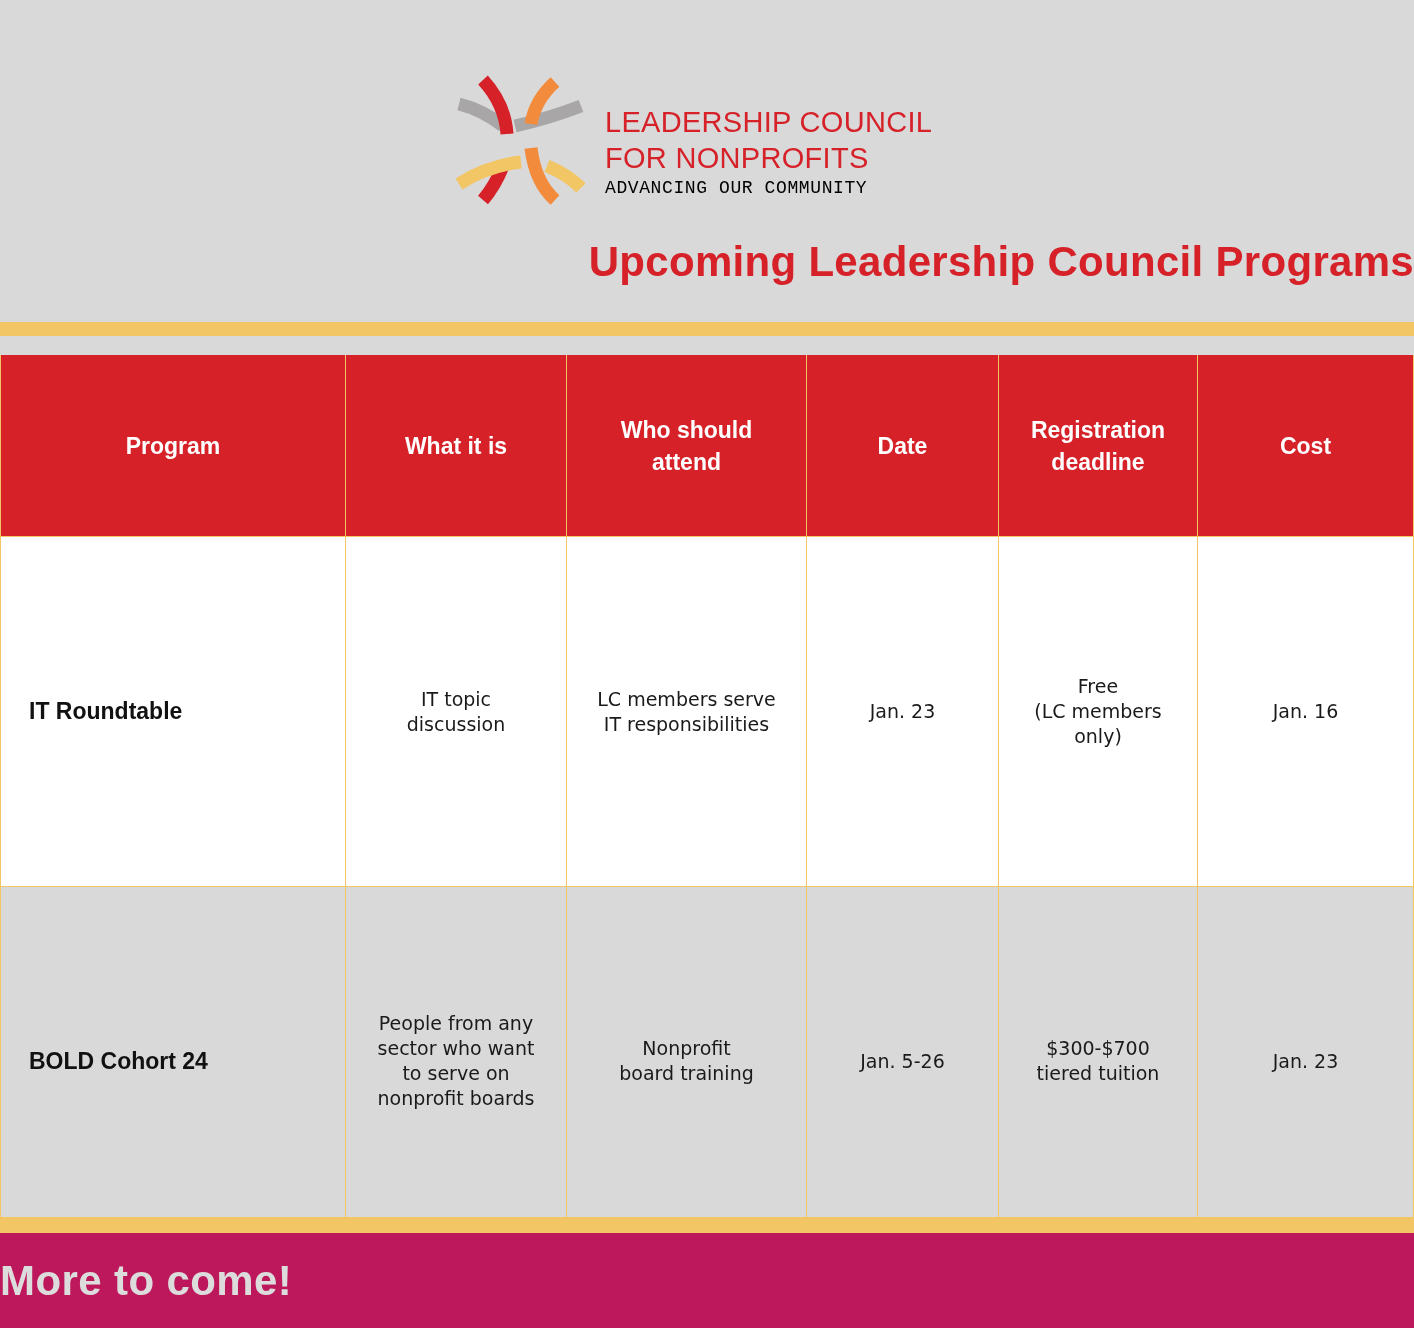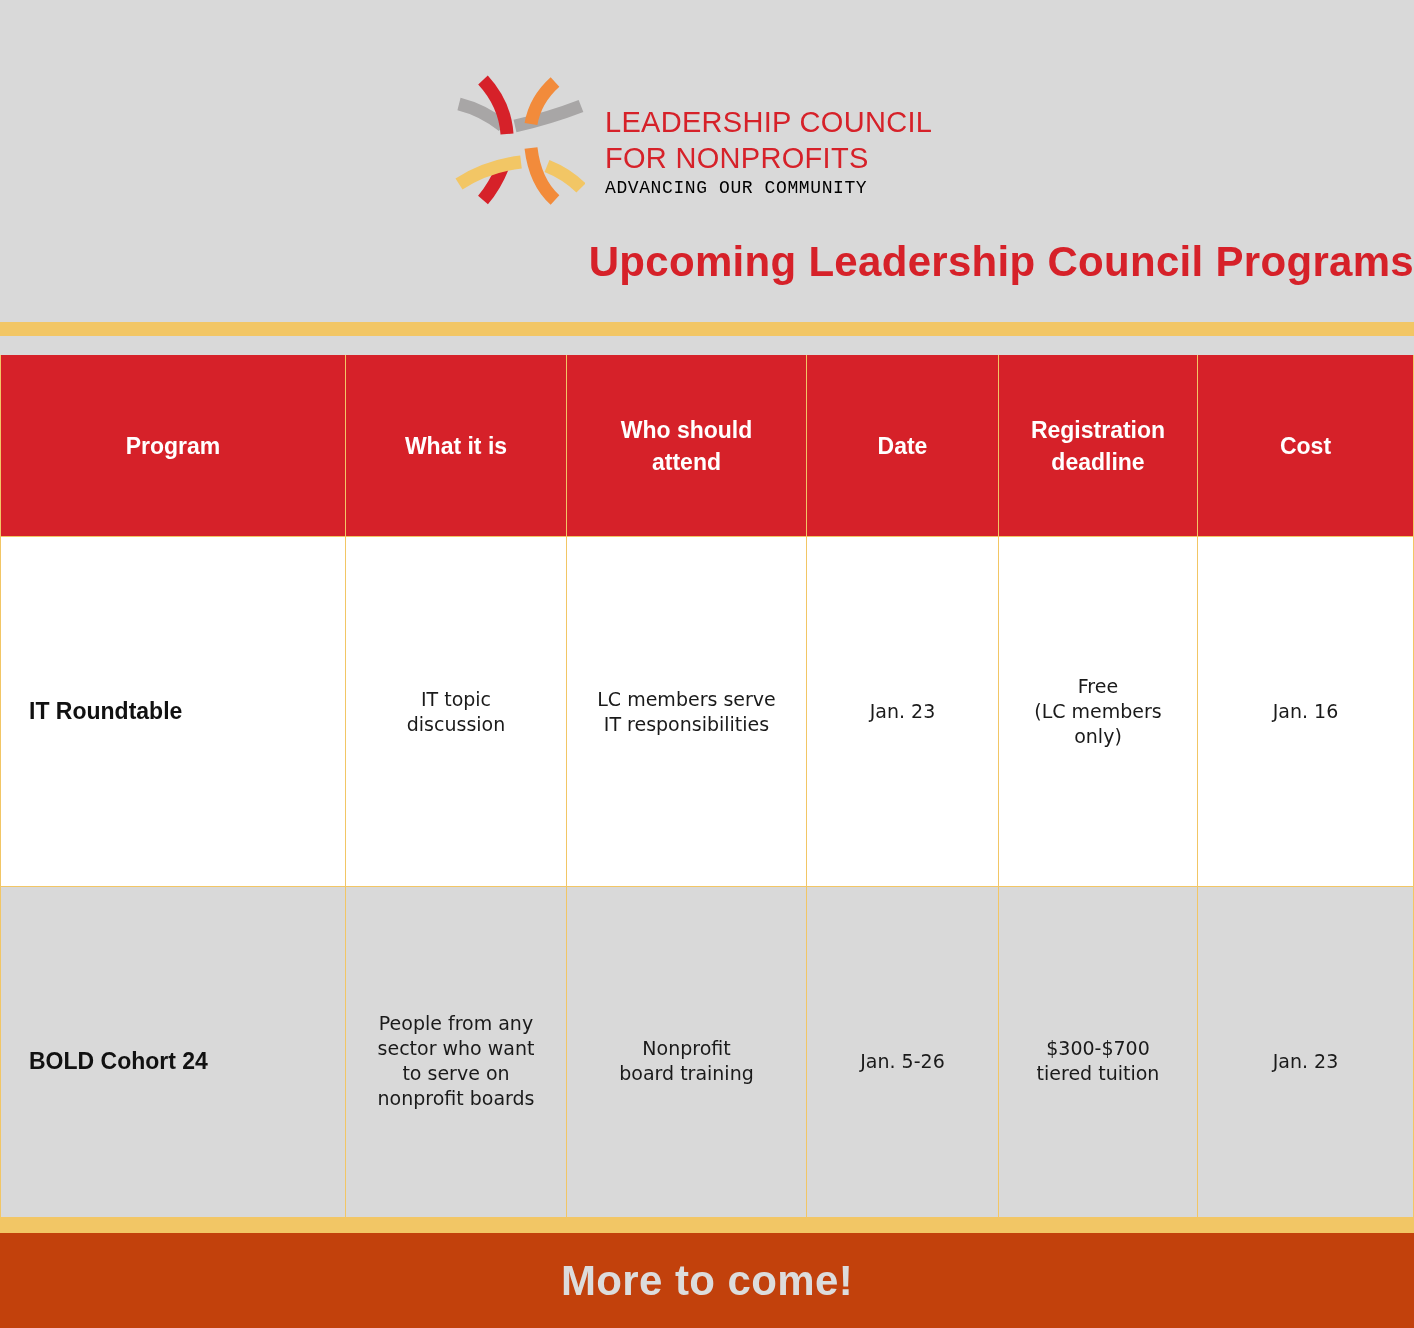--- a/index.html
+++ b/index.html
@@ -23,21 +23,21 @@
     grid-template-columns: 346px 221px 240px 192px 199px 216px;
     grid-template-rows: 182px 350px 349px; }
   .cell { border-right: 1.5px solid #f2c665; border-bottom: 1.5px solid #f2c665; display: flex; align-items: center; justify-content: center; text-align: center; }
   .cell:first-child, .row-first { border-left: 1.5px solid #f2c665; }
   .hcell { background: #d62129; color: #ffffff; font-family: "Liberation Sans", sans-serif; font-weight: bold; font-size: 23px; line-height: 32px; padding: 0 10px; white-space: pre-line; }
   .r1 { background: #ffffff; }
   .r2 { background: #d9d9d9; }
   .dcell { color: #1a1a1a; font-family: "DejaVu Sans", sans-serif; font-size: 19px; line-height: 25px; padding: 0 14px; white-space: pre-line; }
   .pcell { justify-content: flex-start; text-align: center; padding-left: 28px; color: #111; font-family: "Liberation Sans", sans-serif; font-weight: bold; font-size: 23px; }
 
-  .footer { position: absolute; left: 0; top: 1233px; width: 1414px; height: 96px; background: #c2410c; display: flex; align-items: center; justify-content: center; }
+  .footer { position: absolute; left: 0; top: 1233px; width: 1414px; height: 96px; background: #be185d; display: flex; align-items: center; justify-content: flex-start; }
   .footer span { color: #dcdcdc; font-family: "Liberation Sans", sans-serif; font-weight: bold; font-size: 42px; letter-spacing: 0.4px; }
 </style>
 </head>
 <body>
 
 <div class="top">
   <div class="logo">
     <svg width="130" height="132" viewBox="0 0 130 132">
 
       <path d="M4 30 Q28 36 48 52" stroke="#a8a6a6" stroke-width="13" fill="none"></path>

